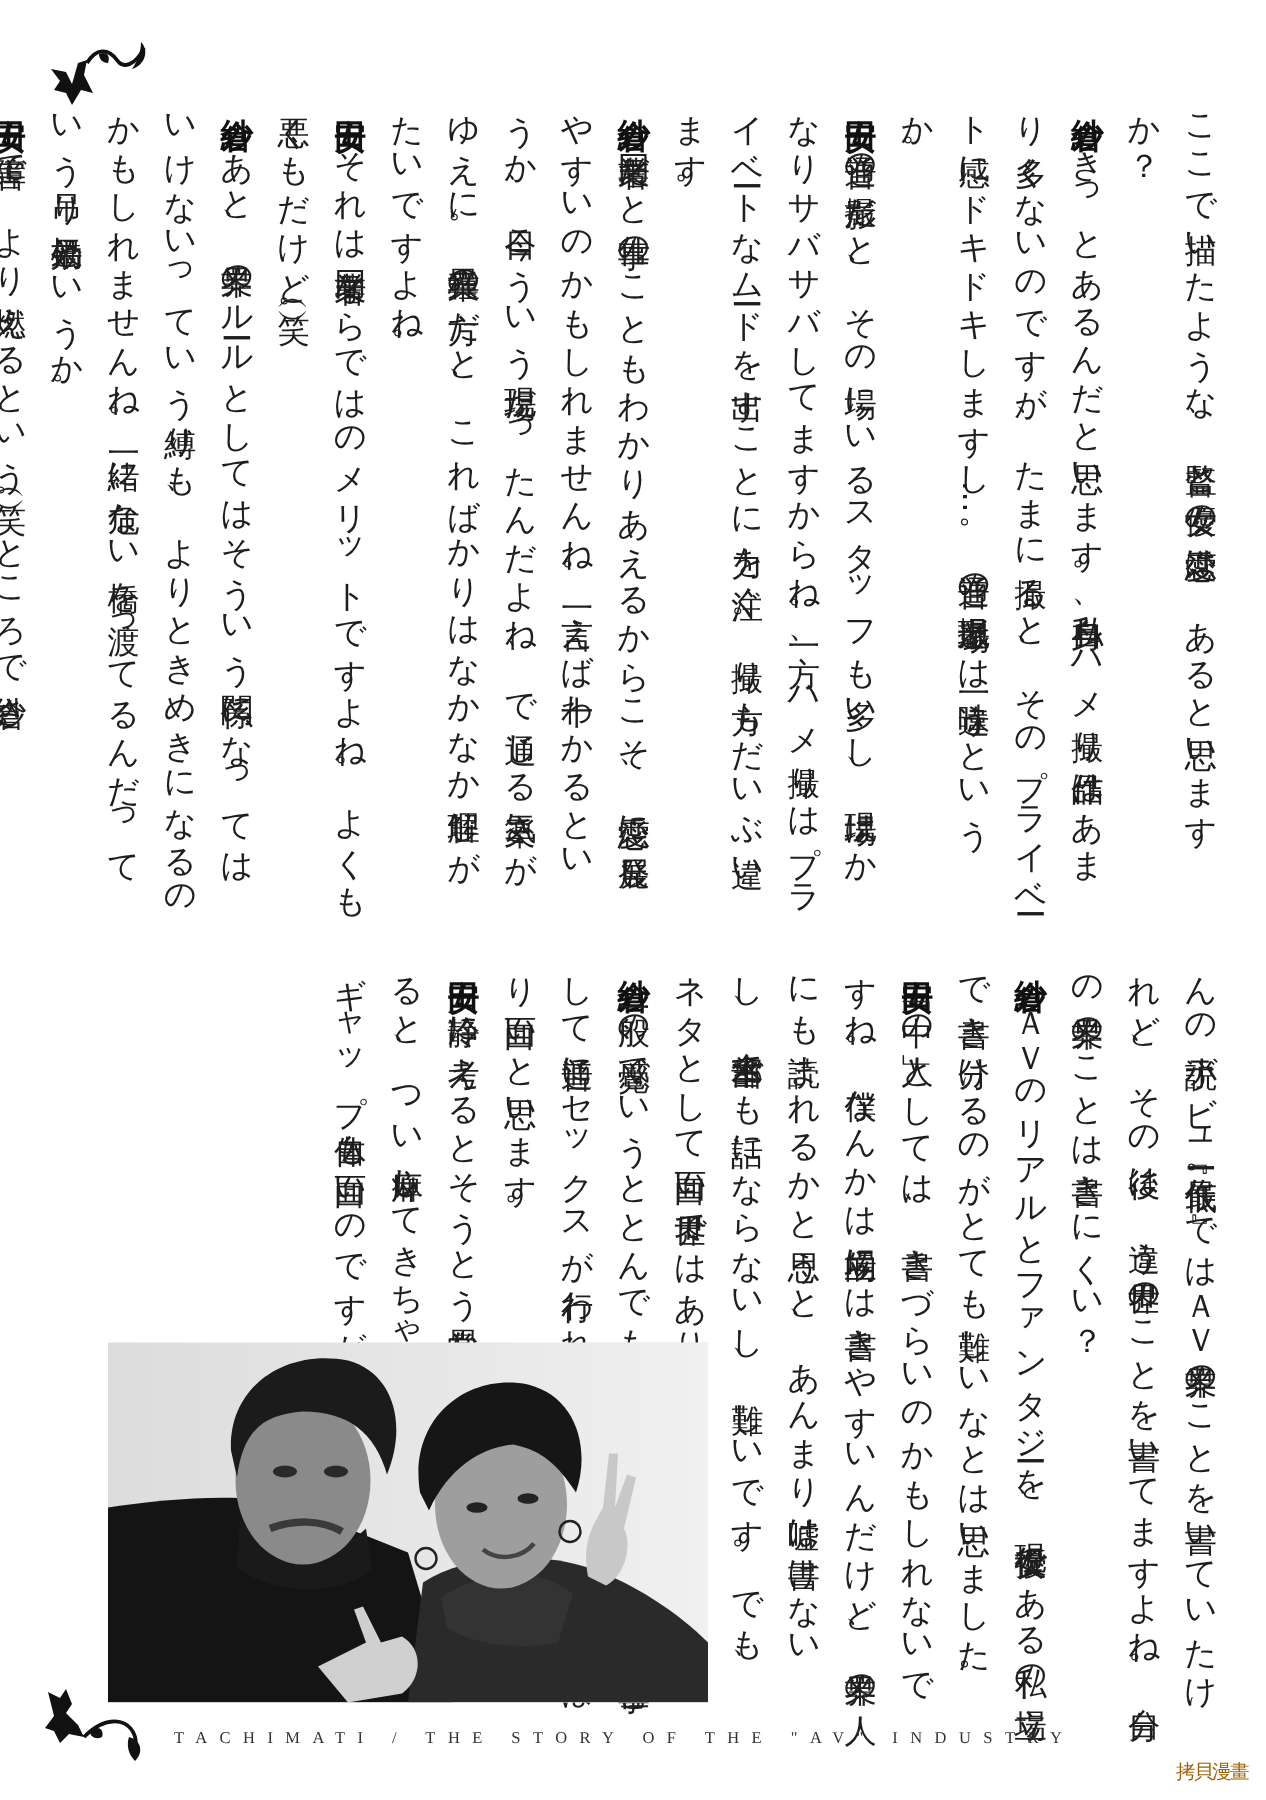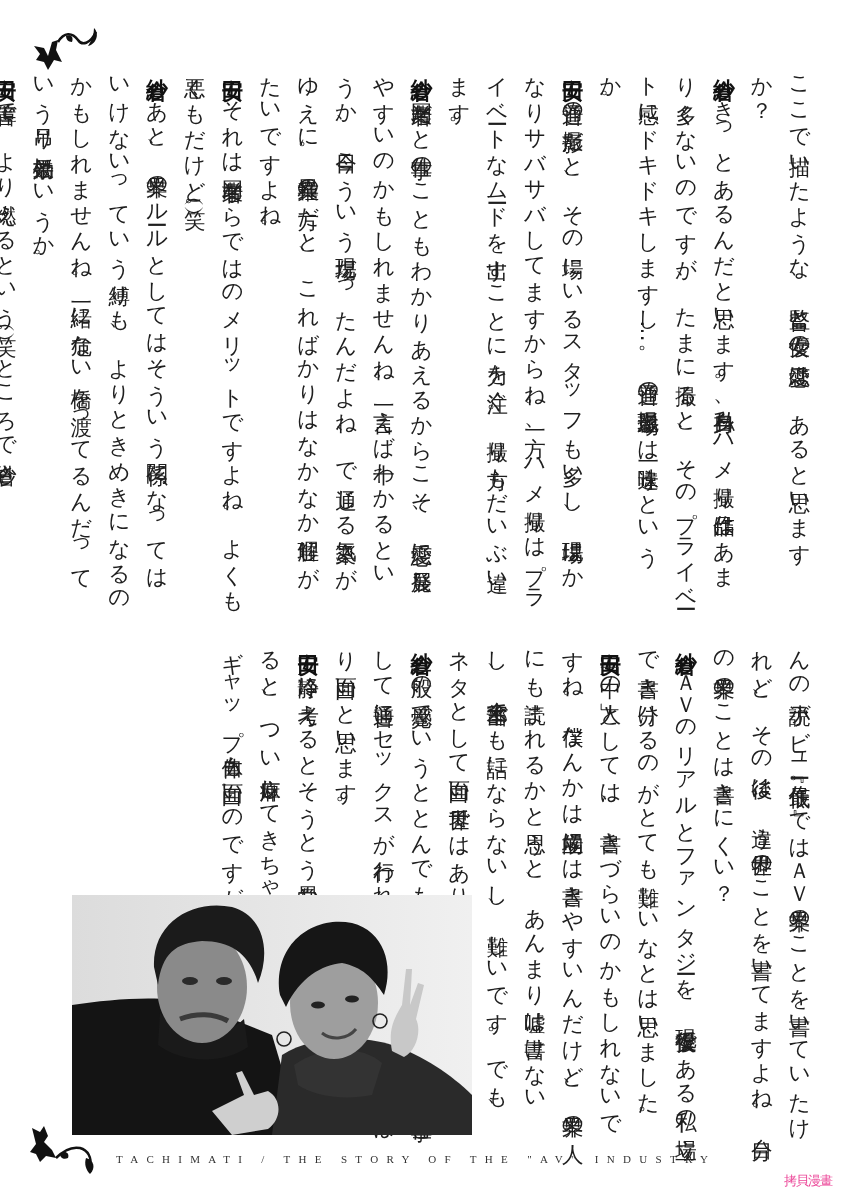--- a/index.html
+++ b/index.html
@@ -22,21 +22,21 @@
   .photo {
     position:absolute; left:72px; top:895px; width:400px; height:240px;
     background:#e8e8e8; overflow:hidden;
   }
   .footer-title {
     position:absolute; left:116px; top:1153px; width:650px;
     font-family:Liberation Serif, serif; font-size:11px; letter-spacing:8.3px; color:#333;
     white-space:nowrap;
   }
   .watermark {
-    position:absolute; right:12px; top:1172px; font-size:13px; color:#ec4899; letter-spacing:-1px;
+    position:absolute; right:12px; top:1172px; font-size:13px; color:#a16207; letter-spacing:-1px;
   }
 </style>
 </head>
 <body>
 
 <svg class="ornament" style="left:26px;top:26px;" width="72" height="50" viewBox="0 0 72 50">
   <path d="M8 20 L18 22 L22 30 L26 16 L32 14 L30 24 L36 36 L28 34 L22 44 L18 36 L10 34 L14 28 Z" fill="#111"></path>
   <path d="M32 16 C38 6 46 6 52 14 C56 20 64 18 70 6" stroke="#111" stroke-width="2.5" fill="none"></path>
   <path d="M68 2 C74 8 70 18 62 20 C66 14 68 8 68 2 Z" fill="#111"></path>
   <path d="M40 10 C44 8 48 10 46 16 C42 16 40 13 40 10 Z" fill="#111"></path>

